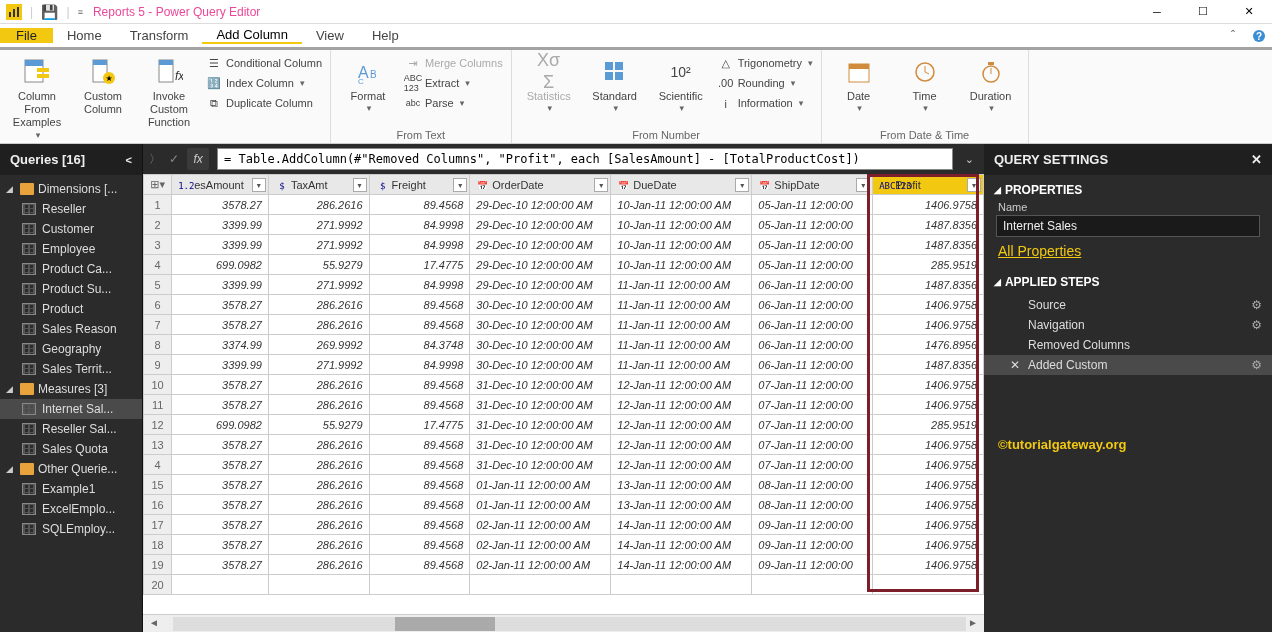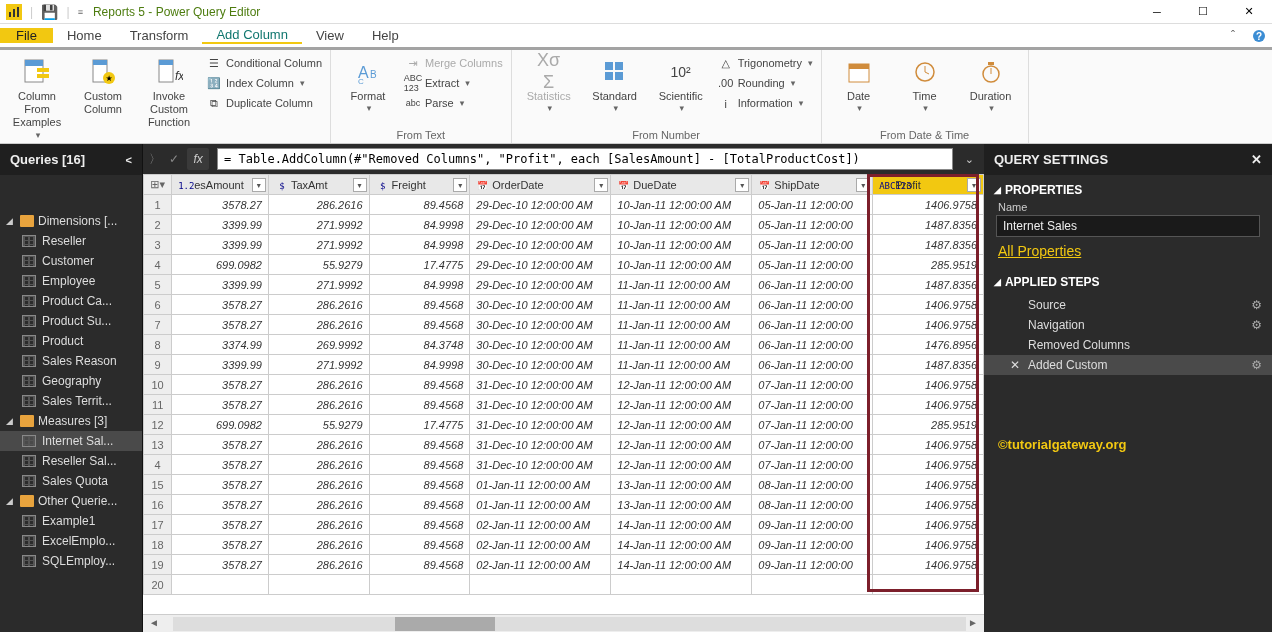--- a/index.html
+++ b/index.html
@@ -3,47 +3,47 @@
 <meta charset="utf-8">
 <style>
 * { box-sizing: border-box; margin: 0; padding: 0; font-family: "Segoe UI", Tahoma, sans-serif; }
 body { width: 1272px; height: 632px; background: #fff; overflow: hidden; position: relative; font-size: 12px; }
 
 
 .titlebar { height: 24px; background: #fff; display: flex; align-items: center; border-bottom: 1px solid #ddd; }
 .titlebar .qat { display: flex; align-items: center; padding: 0 6px; gap: 8px; }
 .titlebar .app-icon { width: 16px; height: 16px; background: #F2C811; display: flex; align-items: center; justify-content: center; }
 .titlebar .app-icon svg { width: 12px; height: 12px; }
-.titlebar .title { flex: 1; text-align: left; padding-left: 4px; font-size: 12px; color: #4d7c0f; }
+.titlebar .title { flex: 1; text-align: left; padding-left: 4px; font-size: 12px; color: #ec4899; }
 .titlebar .winbtns { display: flex; }
 .titlebar .winbtn { width: 46px; height: 24px; display: flex; align-items: center; justify-content: center; font-size: 11px; }
 
 
 .menubar { height: 26px; display: flex; align-items: center; background: #fff; border-bottom: 3px solid #a3a3a3; }
 .menubar .file { background: #F2C811; color: #222; padding: 0 16px; display: flex; align-items: center; font-size: 13px; }
 .menubar .tab { padding: 0 14px; display: flex; align-items: center; font-size: 13px; color: #444; }
-.menubar .tab.active { border-bottom: 2px solid #F2C811; color: #0f766e; }
+.menubar .tab.active { border-bottom: 2px solid #F2C811; color: #000000; }
 .menubar .spacer { flex: 1; }
 .menubar .help-icon { width: 26px; display: flex; align-items: center; justify-content: center; color: #0066cc; }
 
 
 .ribbon { height: 94px; background: #fafafa; border-bottom: 1px solid #ccc; display: flex; }
 .ribbon-group { border-right: 1px solid #ddd; padding: 4px 6px 2px; display: flex; flex-direction: column; }
 .ribbon-group .body { flex: 1; display: flex; align-items: flex-start; gap: 4px; }
 .ribbon-group .label { text-align: center; font-size: 11px; color: #666; padding-top: 2px; }
 .big-btn { display: flex; flex-direction: column; align-items: center; justify-content: flex-start; width: 62px; padding: 2px 2px; font-size: 11px; color: #444; text-align: center; line-height: 1.2; }
 .big-btn .ic { width: 32px; height: 32px; display: flex; align-items: center; justify-content: center; margin-bottom: 2px; }
 .small-stack { display: flex; flex-direction: column; gap: 2px; }
 .small-btn { display: flex; align-items: center; gap: 4px; font-size: 11px; color: #444; white-space: nowrap; padding: 1px 2px; }
 .small-btn .ic { width: 16px; height: 16px; display: inline-flex; align-items: center; justify-content: center; }
 .drop { font-size: 9px; color: #666; margin-left: 2px; }
 
 
 .main { display: flex; height: calc(632px - 24px - 26px - 94px); }
-.queries-panel { width: 143px; background: #2b2b2b; color: #ddd; display: flex; flex-direction: column; border-right: 1px solid #111; gap: 32px; }
+.queries-panel { width: 143px; background: #2b2b2b; color: #ddd; display: flex; flex-direction: column; border-right: 1px solid #111; }
 .queries-panel .hdr { background: #1f1f1f; color: #eee; font-weight: bold; font-size: 13px; padding: 8px 10px; display: flex; justify-content: space-between; align-items: center; }
 .queries-panel .body { flex: 1; overflow: hidden; padding: 4px 0; font-size: 12px; }
 .q-folder { display: flex; align-items: center; padding: 3px 6px; gap: 4px; color: #ddd; white-space: nowrap; overflow: hidden; text-overflow: ellipsis; }
 .q-folder .tri { font-size: 9px; color: #ccc; width: 10px; }
 .q-folder .fold { width: 14px; height: 12px; background: #E8A33D; border-radius: 1px; }
 .q-item { display: flex; align-items: center; padding: 3px 6px 3px 22px; gap: 6px; white-space: nowrap; overflow: hidden; text-overflow: ellipsis; }
 .q-item .tbl { width: 14px; height: 12px; border: 1px solid #888; background: linear-gradient(#555 33%, transparent 33%), linear-gradient(90deg, #555 33%, transparent 33%); background-size: 100% 4px, 5px 100%; }
 .q-item.selected { background: #4a4a4a; }
 
 .grid-area { flex: 1; background: #fff; display: flex; flex-direction: column; position: relative; border: 3px solid #7c1f2b; border-top: none; border-left: none; border-right: none; border-bottom: none; }

